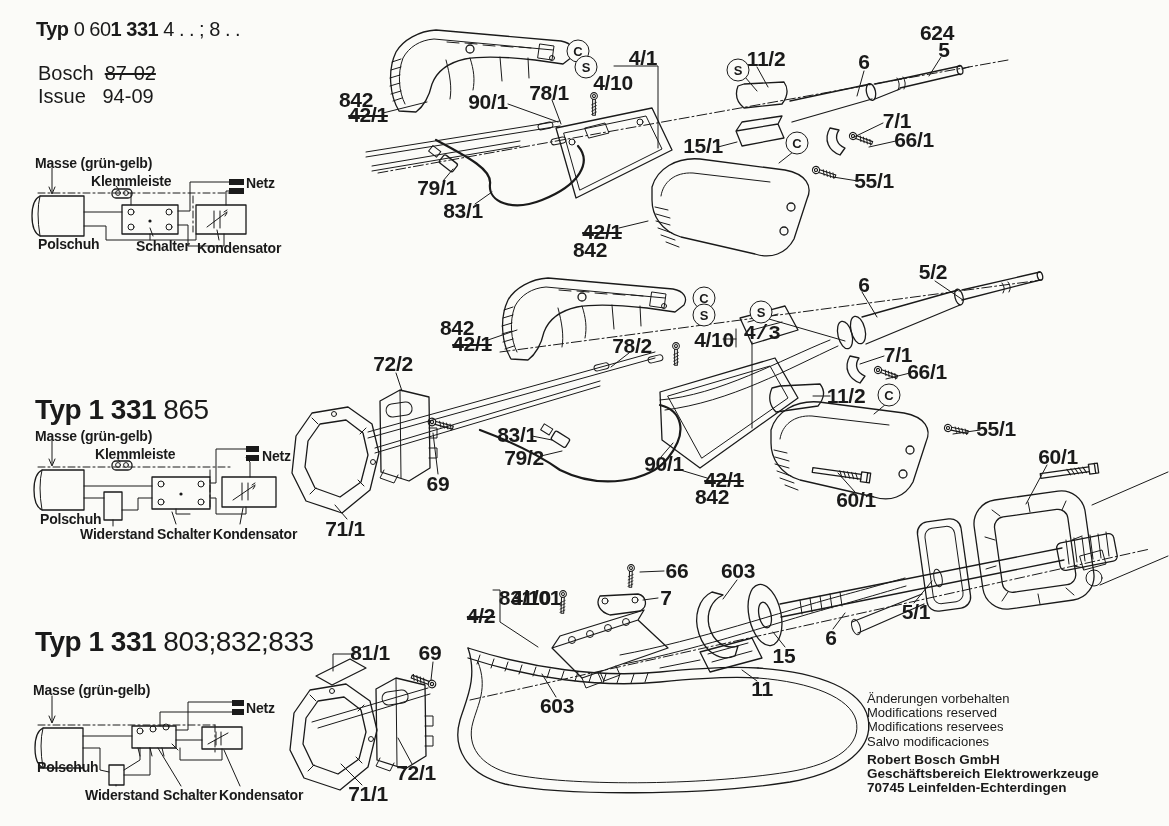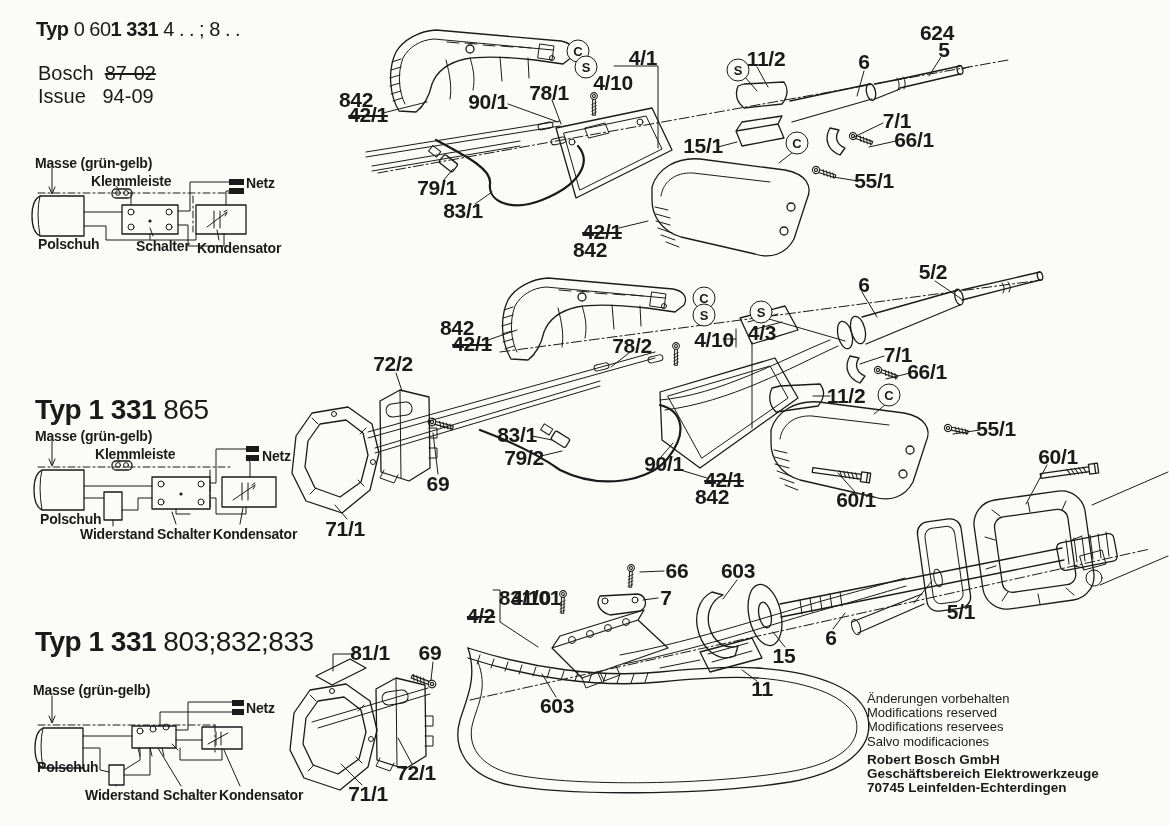--- a/index.html
+++ b/index.html
@@ -370,37 +370,37 @@
       <div class="plabel" style="left: 874px; top: 181px;">55/1</div>
       <div class="plabel" style="left: 437px; top: 188px;">79/1</div>
       <div class="plabel" style="left: 463px; top: 211px;">83/1</div>
       <div class="plabel struck" style="left: 602px; top: 232px;">42/1</div>
       <div class="plabel" style="left: 590px; top: 250px;">842</div>
       <div class="plabel" style="left: 457px; top: 328px;">842</div>
       <div class="plabel struck" style="left: 472px; top: 344px;">42/1</div>
       <div class="plabel" style="left: 393px; top: 364px;">72/2</div>
       <div class="plabel" style="left: 632px; top: 346px;">78/2</div>
       <div class="plabel" style="left: 714px; top: 340px;">4/10</div>
-      <div class="plabel" style="left: 762px; top: 333px;">4/3</div>
+      <div class="plabel" style="left: 762px; top: 333px; font-family: Liberation Mono, monospace;">4/3</div>
       <div class="plabel" style="left: 864px; top: 285px;">6</div>
       <div class="plabel" style="left: 933px; top: 272px;">5/2</div>
       <div class="plabel" style="left: 898px; top: 355px;">7/1</div>
       <div class="plabel" style="left: 927px; top: 372px;">66/1</div>
       <div class="plabel" style="left: 846px; top: 396px;">11/2</div>
       <div class="plabel" style="left: 996px; top: 429px;">55/1</div>
       <div class="plabel" style="left: 517px; top: 435px;">83/1</div>
       <div class="plabel" style="left: 524px; top: 458px;">79/2</div>
       <div class="plabel" style="left: 664px; top: 464px;">90/1</div>
       <div class="plabel struck" style="left: 724px; top: 480px;">42/1</div>
       <div class="plabel" style="left: 712px; top: 497px;">842</div>
       <div class="plabel" style="left: 856px; top: 500px;">60/1</div>
       <div class="plabel" style="left: 1058px; top: 457px;">60/1</div>
       <div class="plabel" style="left: 438px; top: 484px;">69</div>
       <div class="plabel" style="left: 345px; top: 529px;">71/1</div>
-      <div class="plabel" style="left: 916px; top: 612px; margin-left: 45px;">5/1</div>
+      <div class="plabel" style="left: 916px; top: 612px;">5/1</div>
       <div class="plabel" style="left: 482px; top: 598px; margin-left: 48px;">831/01</div>
       <div class="plabel struck" style="left: 481px; top: 616px;">4/2</div>
       <div class="plabel" style="left: 531px; top: 598px;">4/10</div>
       <div class="plabel" style="left: 677px; top: 571px;">66</div>
       <div class="plabel" style="left: 666px; top: 598px;">7</div>
       <div class="plabel" style="left: 738px; top: 571px;">603</div>
       <div class="plabel" style="left: 831px; top: 638px;">6</div>
       <div class="plabel" style="left: 784px; top: 656px;">15</div>
       <div class="plabel" style="left: 762px; top: 689px;">11</div>
       <div class="plabel" style="left: 557px; top: 706px;">603</div>

